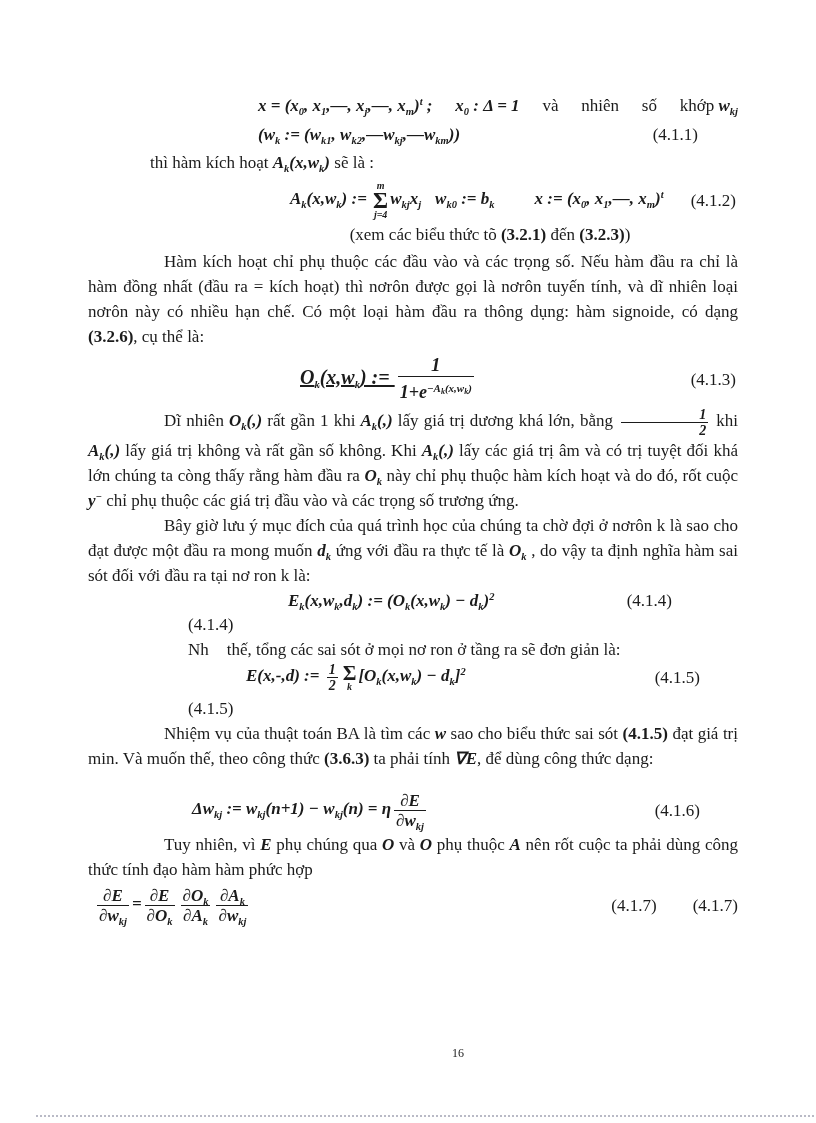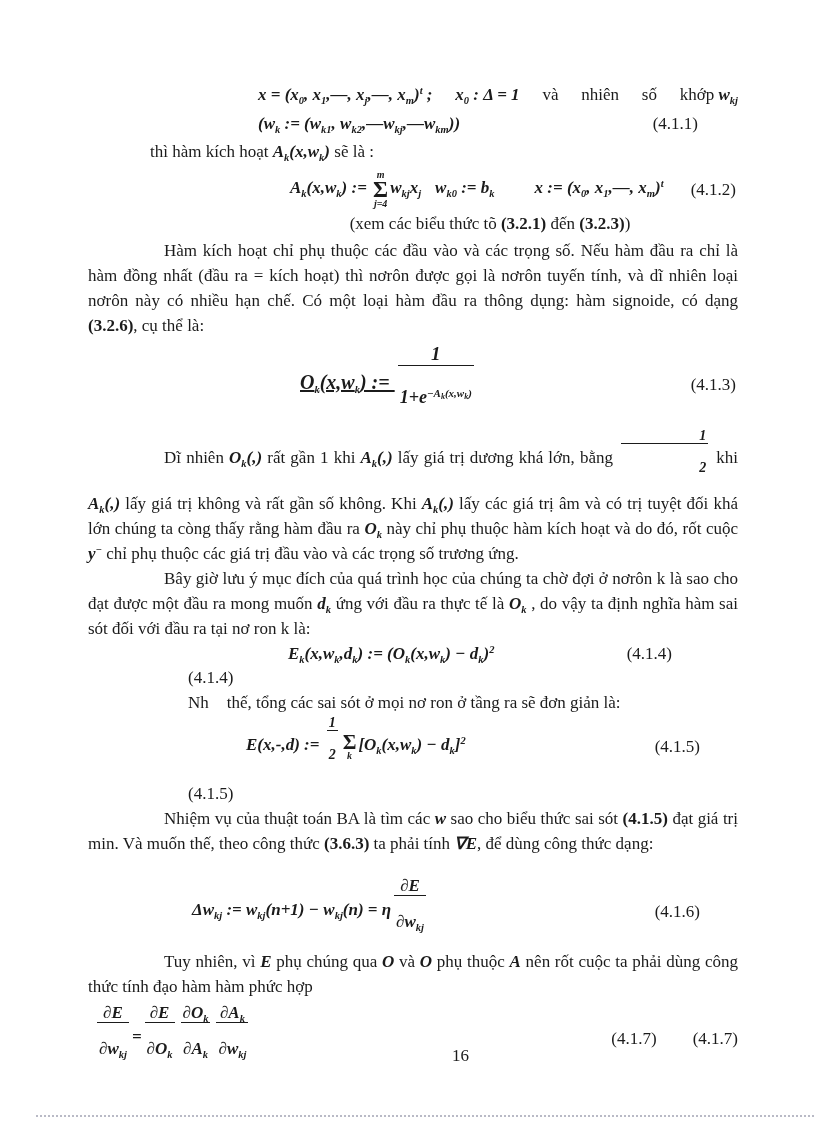--- a/index.html
+++ b/index.html
@@ -1,31 +1,31 @@
 <!DOCTYPE html>
 <html><head>
 <meta charset="utf-8">
 <style>
   html,body{margin:0;padding:0;background:#ffffff;}
   .page{position:relative;width:816px;height:1123px;background:#ffffff;overflow:hidden;
         font-family:"Liberation Serif", serif;color:#1b1b1b;}
-  .content{position:absolute;left:88px;top:81px;width:650px;font-size:17px;line-height:25px;text-align:justify;}
+  .content{position:absolute;left:88px;top:92px;width:650px;font-size:17px;line-height:25px;text-align:justify;}
   
   .m{font-style:italic;font-weight:bold;}
   .b{font-weight:bold;}
   sub.k{font-size:10.5px;vertical-align:-4px;font-style:italic;font-weight:bold;line-height:0;}
   sup.p{font-size:10.5px;vertical-align:6px;font-style:italic;font-weight:bold;line-height:0;}
   
   .eq{display:flex;align-items:center;text-align:left;}
   .eqnum{margin-left:auto;font-style:normal;font-weight:normal;white-space:nowrap;}
   .pr2{padding-right:2px;} .pr38{padding-right:38px;} .pr66{padding-right:66px;}
   
   .frac{display:inline-flex;flex-direction:column;align-items:center;vertical-align:middle;margin:0 3px;}
   .frac .fn{line-height:19px;padding:0 2px;}
-  .frac .fd{border-top:1.5px solid #1b1b1b;line-height:19px;padding:16px 2px;}
+  .frac .fd{border-top:1.5px solid #1b1b1b;line-height:19px;padding:0 2px;}
   .fracsm .fn,.fracsm .fd{line-height:15px;font-size:14px;}
   
   .sum{display:inline-flex;flex-direction:column;align-items:center;vertical-align:middle;margin:0 2px;line-height:1;}
   .sum .t,.sum .bm{font-size:10px;line-height:10px;font-weight:bold;font-style:italic;}
   .sum .s{font-size:23px;line-height:19px;font-weight:bold;font-style:normal;}
   .sum2 .s{font-size:21px;line-height:18px;}
   
   .hline1{display:flex;justify-content:space-between;align-items:baseline;padding-left:170px;line-height:28px;white-space:nowrap;}
   .hline2{display:flex;align-items:flex-end;padding-left:170px;line-height:30px;}
   .hline2 .eqnum{padding-right:40px;}
@@ -34,21 +34,21 @@
   .para{margin:0;text-indent:76px;}
   .alone{padding-left:100px;line-height:24px;text-align:left;}
   .nhline{padding-left:100px;text-align:left;} .sp14{display:inline-block;width:14px;}
   .sp18{display:inline-block;width:18px;} .sp40{display:inline-block;width:40px;}
   .f413 .m{font-size:20px;}
   .f413 .frac .fn{font-size:19px;line-height:22px;}
   .f413 .frac .fd{font-size:18px;line-height:23px;}
   .f413 sup.e{font-size:11px;vertical-align:6px;font-style:italic;font-weight:bold;}
   .f413 sup.e sub{font-size:8px;font-style:italic;font-weight:bold;vertical-align:-2px;}
   .lbl2{margin-left:36px;}
-  .footer-num{position:absolute;left:452px;top:1046px;font-size:17px;}
+  .footer-num{position:absolute;left:452px;top:1046px;font-size:12px;}
   .dots{position:absolute;left:36px;right:2px;bottom:6px;border-top:2px dotted #b9bac6;height:0;}
 </style>
 </head>
 <body>
 
 <div class="page">
   <div class="content">
 
     <div class="hline1">
       <span class="m"><span>x = (x</span><sub class="k">0</sub><span>, x</span><sub class="k">1</sub><span>,—, x</span><sub class="k">j</sub><span>,—, x</span><sub class="k">m</sub><span>)</span><sup class="p">t</sup><span> ;</span></span>

